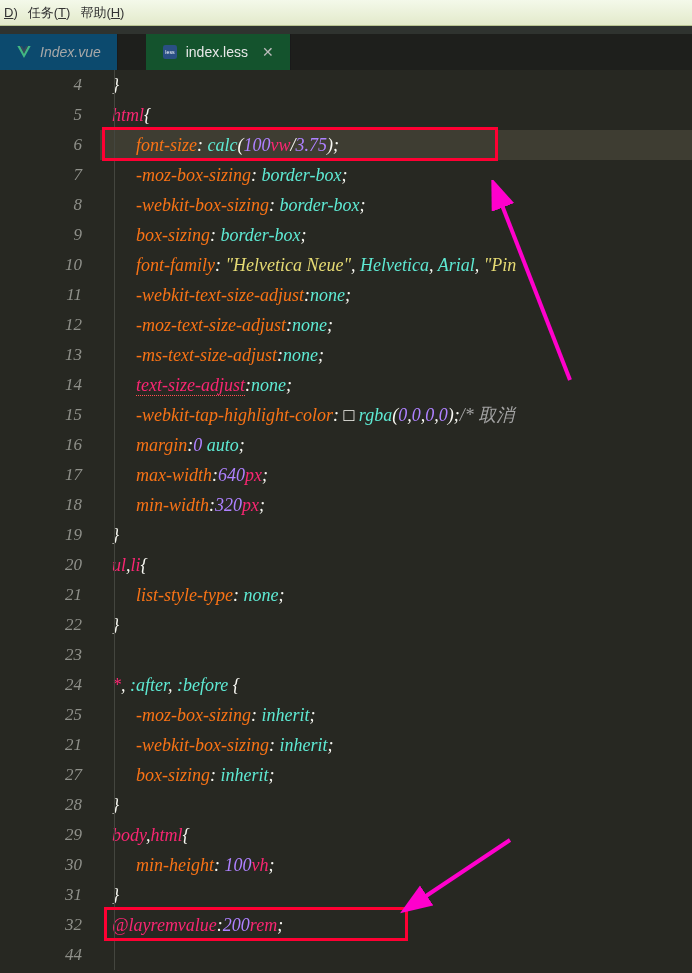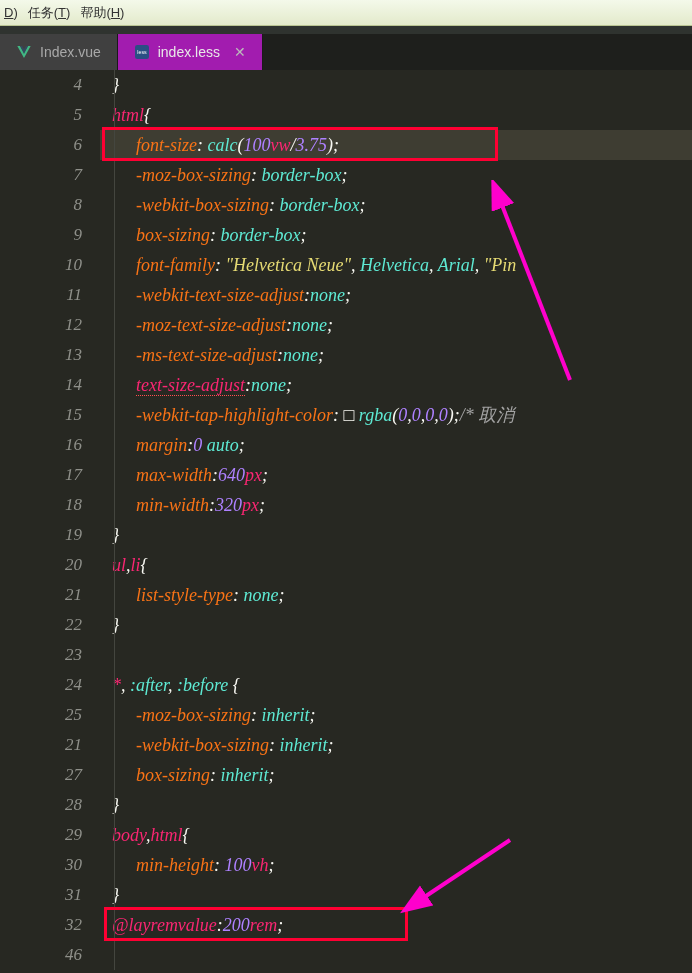--- a/index.html
+++ b/index.html
@@ -46,28 +46,30 @@
     align-items: stretch;
     font-family: "Segoe UI", sans-serif;
     font-size: 14px;
   }
   .tab {
     display: flex;
     align-items: center;
     gap: 8px;
     padding: 0 16px;
     color: #a8a8a8;
-    background: #404040;
+    background: #0c4a6e;
     border-right: 1px solid #1a1a1a;
+    font-style: italic;
     cursor: pointer;
   }
   .tab.active {
-    background: #a21caf;
+    background: #14532d;
     color: #e8e8e8;
     font-style: normal;
+    margin-left: 28px;
   }
   .tab .icon { width: 16px; height: 16px; display:inline-flex; align-items:center; justify-content:center; }
   .tab .close { margin-left: 6px; color:#bbb; }
 
   .editor {
     display: flex;
     background: #272822;
     height: calc(100% - 70px);
     overflow: hidden;
     line-height: 30px;
@@ -188,21 +190,21 @@
       <div class="g">23</div>
       <div class="g">24</div>
       <div class="g">25</div>
       <div class="g">21</div>
       <div class="g">27</div>
       <div class="g">28</div>
       <div class="g">29</div>
       <div class="g">30</div>
       <div class="g">31</div>
       <div class="g">32</div>
-      <div class="g">46</div>
+      <div class="g">44</div>
     </div>
   <div class="code" id="code"><div class="line i1"><span class="white">}</span></div><div class="line i1"><span class="sel">html</span><span class="white">{</span></div><div class="line i2 highlight-line"><span class="prop">font-size</span><span class="white">: </span><span class="fn">calc</span><span class="white">(</span><span class="num">100</span><span class="unit">vw</span><span class="white">/</span><span class="num">3.75</span><span class="white">);</span></div><div class="line i2"><span class="prop">-moz-box-sizing</span><span class="white">: </span><span class="fn">border-box</span><span class="white">;</span></div><div class="line i2"><span class="prop">-webkit-box-sizing</span><span class="white">: </span><span class="fn">border-box</span><span class="white">;</span></div><div class="line i2"><span class="prop">box-sizing</span><span class="white">: </span><span class="fn">border-box</span><span class="white">;</span></div><div class="line i2"><span class="prop">font-family</span><span class="white">: </span><span class="str">"Helvetica Neue"</span><span class="white">, </span><span class="fn">Helvetica</span><span class="white">, </span><span class="fn">Arial</span><span class="white">, </span><span class="str">"Pin</span></div><div class="line i2"><span class="prop">-webkit-text-size-adjust</span><span class="white">:</span><span class="fn">none</span><span class="white">;</span></div><div class="line i2"><span class="prop">-moz-text-size-adjust</span><span class="white">:</span><span class="fn">none</span><span class="white">;</span></div><div class="line i2"><span class="prop">-ms-text-size-adjust</span><span class="white">:</span><span class="fn">none</span><span class="white">;</span></div><div class="line i2"><span class="sel underlineRed">text-size-adjust</span><span class="white">:</span><span class="fn">none</span><span class="white">;</span></div><div class="line i2"><span class="prop">-webkit-tap-highlight-color</span><span class="white">: </span><span class="white">□ </span><span class="fn">rgba</span><span class="white">(</span><span class="num">0</span><span class="white">,</span><span class="num">0</span><span class="white">,</span><span class="num">0</span><span class="white">,</span><span class="num">0</span><span class="white">);</span><span class="cmt">/* 取消</span></div><div class="line i2"><span class="prop">margin</span><span class="white">:</span><span class="num">0</span><span class="fn"> auto</span><span class="white">;</span></div><div class="line i2"><span class="prop">max-width</span><span class="white">:</span><span class="num">640</span><span class="unit">px</span><span class="white">;</span></div><div class="line i2"><span class="prop">min-width</span><span class="white">:</span><span class="num">320</span><span class="unit">px</span><span class="white">;</span></div><div class="line i1"><span class="white">}</span></div><div class="line i1"><span class="sel">ul</span><span class="white">,</span><span class="sel">li</span><span class="white">{</span></div><div class="line i2"><span class="prop">list-style-type</span><span class="white">: </span><span class="fn">none</span><span class="white">;</span></div><div class="line i1"><span class="white">}</span></div><div class="line i1"></div><div class="line i1"><span class="sel">*</span><span class="white">, </span><span class="fn">:after</span><span class="white">, </span><span class="fn">:before</span><span class="white"> {</span></div><div class="line i2"><span class="prop">-moz-box-sizing</span><span class="white">: </span><span class="fn">inherit</span><span class="white">;</span></div><div class="line i2"><span class="prop">-webkit-box-sizing</span><span class="white">: </span><span class="fn">inherit</span><span class="white">;</span></div><div class="line i2"><span class="prop">box-sizing</span><span class="white">: </span><span class="fn">inherit</span><span class="white">;</span></div><div class="line i1"><span class="white">}</span></div><div class="line i1"><span class="sel">body</span><span class="white">,</span><span class="sel">html</span><span class="white">{</span></div><div class="line i2"><span class="prop">min-height</span><span class="white">: </span><span class="num">100</span><span class="unit">vh</span><span class="white">;</span></div><div class="line i1"><span class="white">}</span></div><div class="line i1"><span class="sel">@layremvalue</span><span class="white">:</span><span class="num">200</span><span class="unit">rem</span><span class="white">;</span></div><div class="line i1"></div></div>
 </div>
 
 <div id="box6" class="annotation" style="position: absolute; border: 3px solid rgb(255, 0, 51); pointer-events: none; left: 102px; top: 127px; width: 396px; height: 34px;"></div>
 <div id="box32" class="annotation" style="position: absolute; border: 3px solid rgb(255, 0, 51); pointer-events: none; left: 104px; top: 907px; width: 304px; height: 34px;"></div>
 
 <div class="arrow" style="left:460px;top:180px;">
   <svg width="130" height="210">
     <defs>

